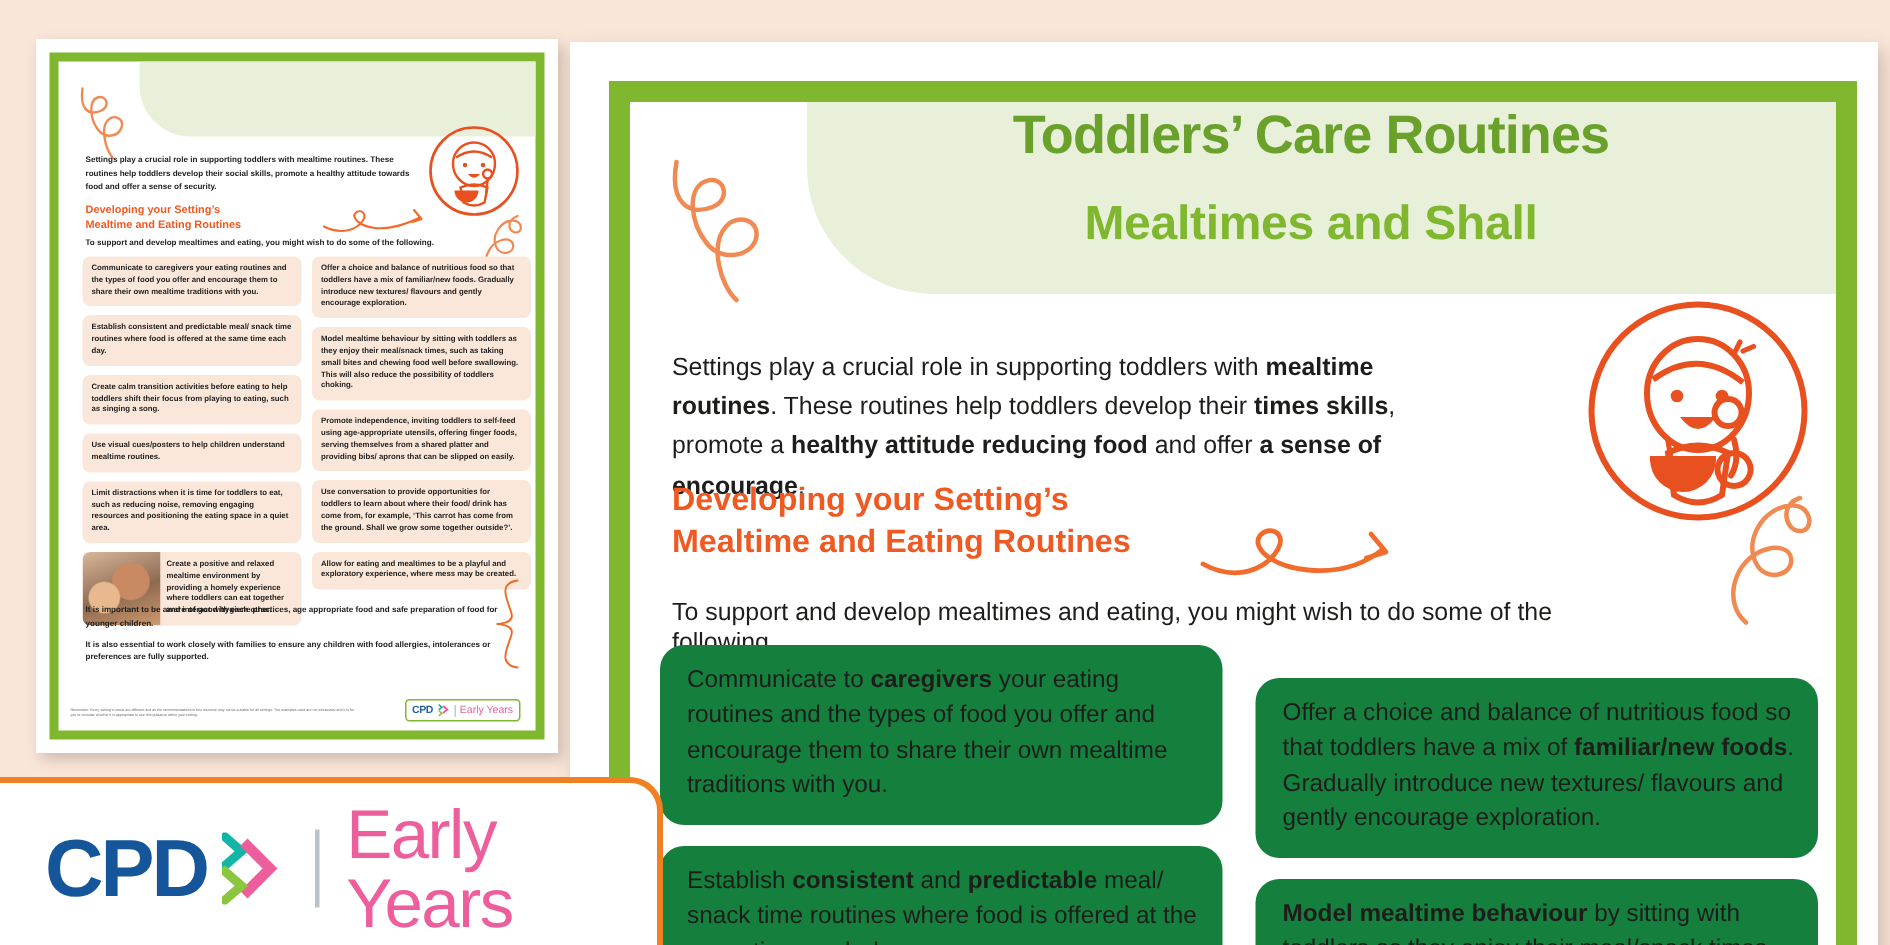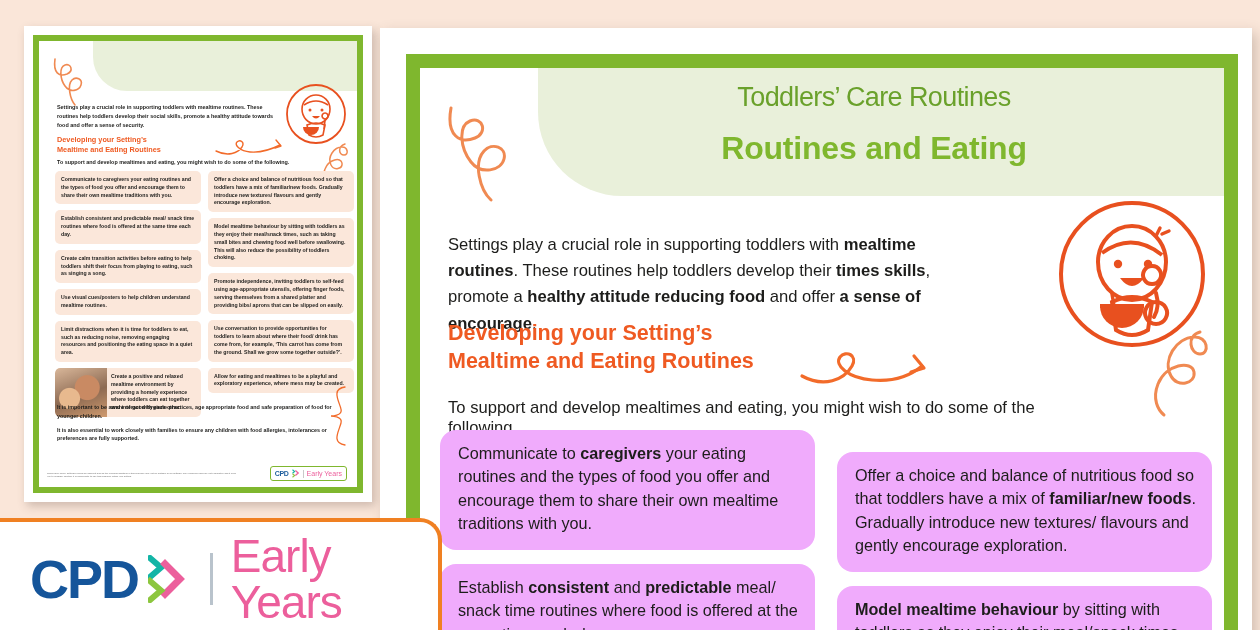--- a/index.html
+++ b/index.html
@@ -103,23 +103,23 @@
     background: #fff;
   }
   .page { position: relative; width: 100%; height: 100%; background:#fff; overflow: hidden; }
 
   .headband {
     position: absolute; left: 118px; top: 0; right: 0; height: 128px;
     background: #e9f0da;
     border-bottom-left-radius: 84px;
   }
   .m-title {
-    position: absolute; left: 130px; top: 14px; right: 26px;
+    position: absolute; left: 130px; top: 1px; right: 26px;
     text-align: center; color: #6aa12b;
-    font-size: 27px; font-weight: normal; letter-spacing: -.6px;
+    font-size: 36px; font-weight: bold; letter-spacing: -.6px;
   }
   .m-sub {
     position: absolute; left: 130px; top: 62px; right: 26px;
     text-align: center; color: #7fb72e; font-size: 32px; letter-spacing: -.2px;
   }
   .m-curl { position: absolute; left: 24px; top: 34px; width: 80px; height: 100px; }
   .m-curl-right { position: absolute; right: 10px; top: 258px; width: 72px; height: 92px; }
   .m-circle { position: absolute; right: 16px; top: 130px; width: 152px; height: 152px; }
 
   .m-intro {
@@ -137,21 +137,21 @@
     font-size: 16.6px; color: #1d1d1b;
   }
 
   .m-cols {
     position: absolute; left: 20px; top: 362px; right: 12px;
     display: flex; gap: 22px;
   }
   .m-col { flex: 1; display: flex; flex-direction: column; gap: 14px; }
   .m-col.right { padding-top: 22px; }
   .m-card {
-    background: #f0abfc;
+    background: #15803d;
     border-radius: 16px;
     padding: 12px 16px 14px 18px;
     font-size: 16.2px; line-height: 1.45; color: #1d1d1b;
   }
   .m-card b { font-weight: bold; }
 
   
   .logo-panel {
     position: absolute; left: -6px; top: 518px;
     width: 448px; height: 118px;
@@ -262,21 +262,21 @@
     </div>
   </div>
 
   <div class="main-wrap">
     <div class="main-inner">
       <div class="page">
 
         <div class="headband"></div>
 
         <h1 class="m-title">Toddlers’ Care Routines</h1>
-        <h2 class="m-sub">Routines and Eating</h2>
+        <h2 class="m-sub">Mealtimes and Shall</h2>
 
         <svg class="m-curl" viewBox="0 0 80 100">
           <path d="M7 6 C2 34 16 42 31 36 C44 31 39 14 26 19 C14 24 16 46 27 60 C37 73 57 69 60 57 C63 45 48 40 40 49 C29 61 36 88 47 98" fill="none" stroke="#f08a52" stroke-width="3" stroke-linecap="round"></path>
         </svg>
 
         <svg class="m-curl-right" viewBox="0 0 72 92">
           <path d="M58 6 C44 10 48 28 58 28 C68 28 66 10 52 11 C34 12 20 34 29 50 C35 62 54 58 52 46 C50 34 24 38 16 58 C10 73 16 84 22 89" fill="none" stroke="#f08a52" stroke-width="3" stroke-linecap="round"></path>
         </svg>
 
         <svg class="m-circle" viewBox="0 0 152 152">

